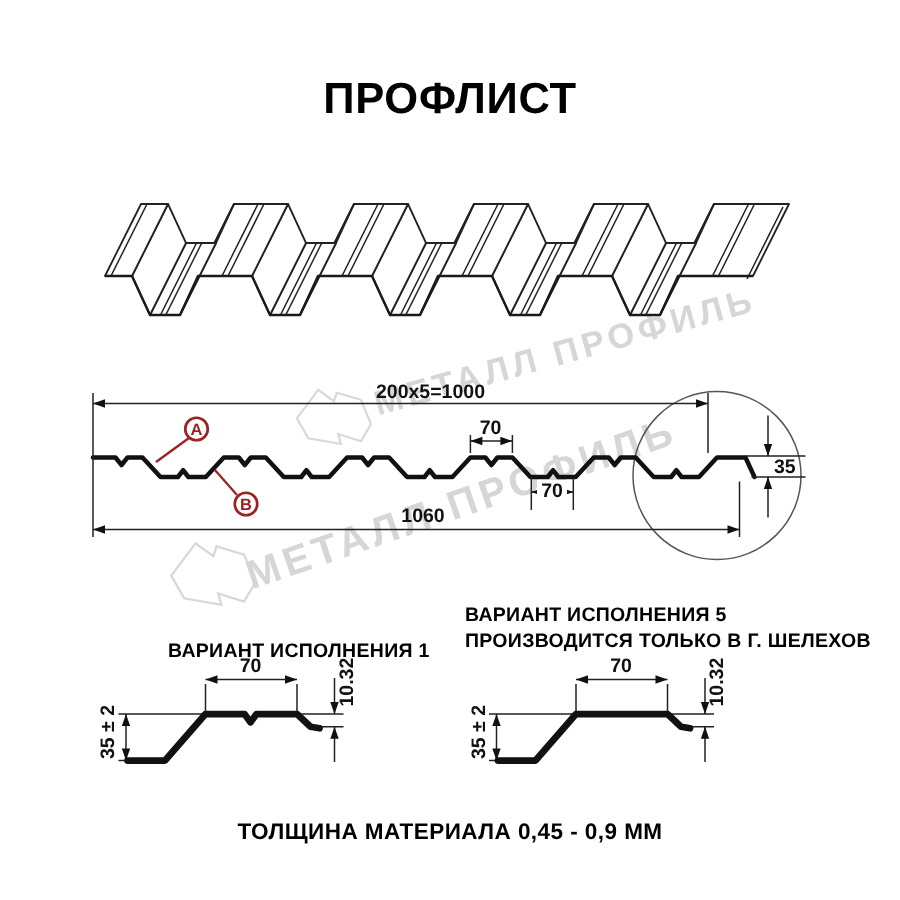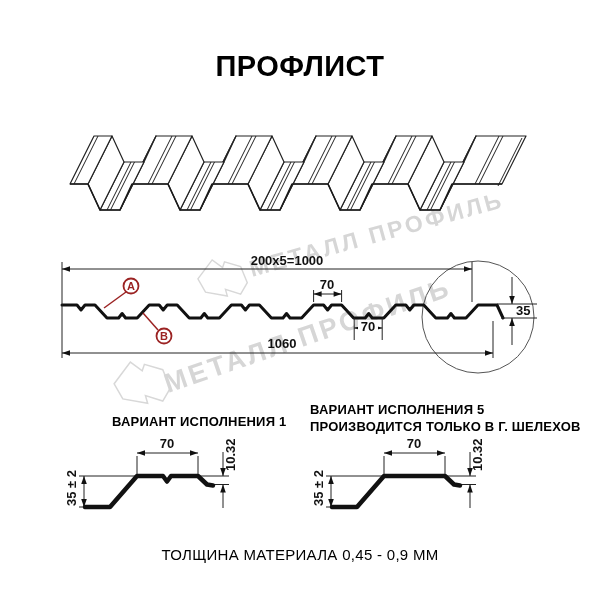--- a/index.html
+++ b/index.html
@@ -3,24 +3,24 @@
 <meta charset="utf-8">
 <style>
   html,body{margin:0;padding:0;background:#fff;}
   .page{position:relative;width:600px;height:600px;background:#fff;overflow:hidden;
         font-family:"Liberation Sans",sans-serif;color:#000000;}
   .title{position:absolute;top:50px;left:0;width:100%;text-align:center;
          font-size:29px;font-weight:800;letter-spacing:.5px;}
   .subtitle{position:absolute;top:92px;left:0;width:100%;text-align:center;
          font-size:14px;font-weight:700;letter-spacing:.3px;}
   .hdr{position:absolute;font-size:13px;font-weight:700;line-height:17px;letter-spacing:.2px;}
-  .hdr1{left:69px;top:413px;padding-left:43px;}
+  .hdr1{left:69px;top:425px;padding-left:43px;}
   .hdr2{left:310px;top:401px;}
   .footer{position:absolute;top:546px;left:0;width:100%;text-align:center;
-         font-size:15px;font-weight:400;letter-spacing:.3px;}
+         font-size:15px;font-weight:700;letter-spacing:.3px;}
   svg#d{position:absolute;left:0;top:0;}
   .dim{font-family:"Liberation Sans",sans-serif;font-size:13px;font-weight:600;fill:#111;}
   .wmt{font-family:"Liberation Sans",sans-serif;font-weight:700;fill:#d6d6d6;letter-spacing:3px;}
   .co{font-family:"Liberation Sans",sans-serif;font-size:11px;font-weight:700;fill:#9b2323;}
 </style>
 </head>
 <body>
 
 <div class="page">
 

